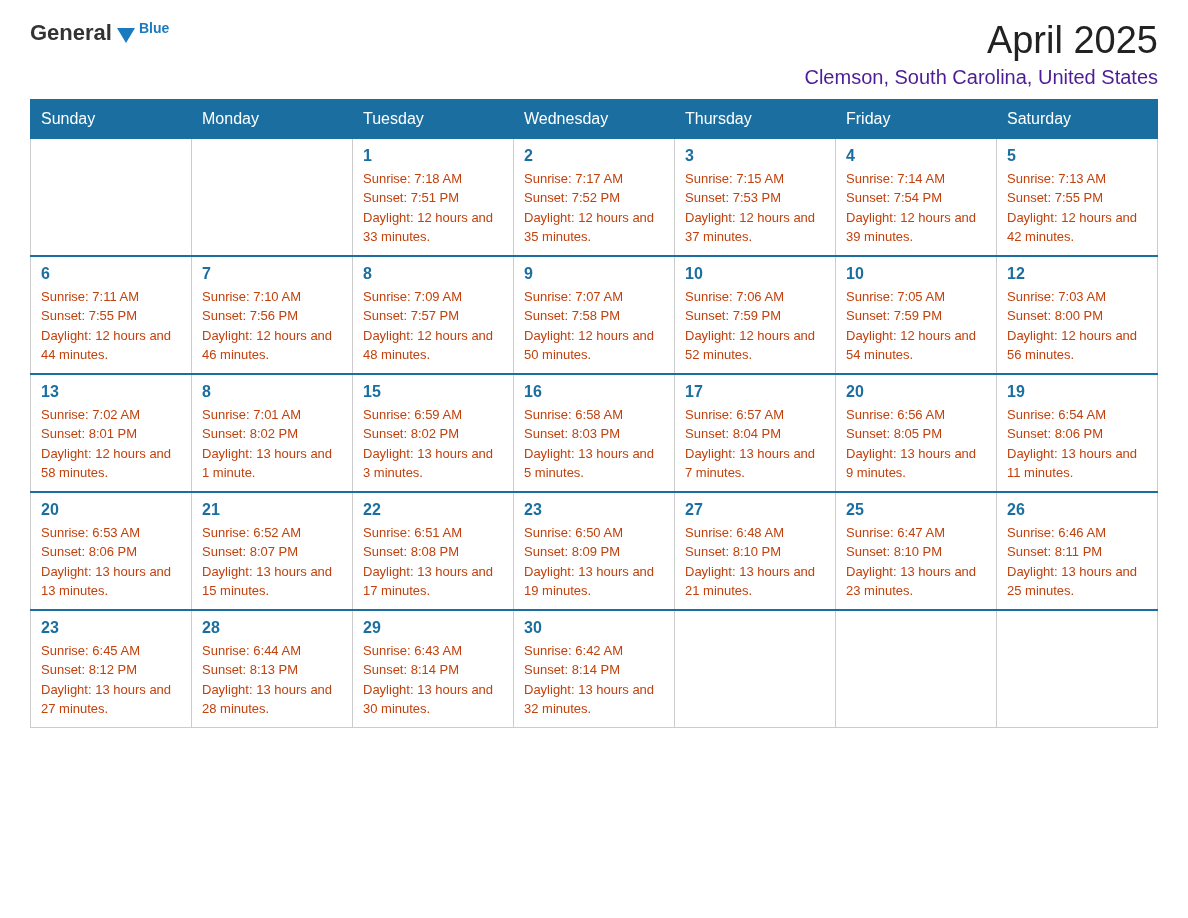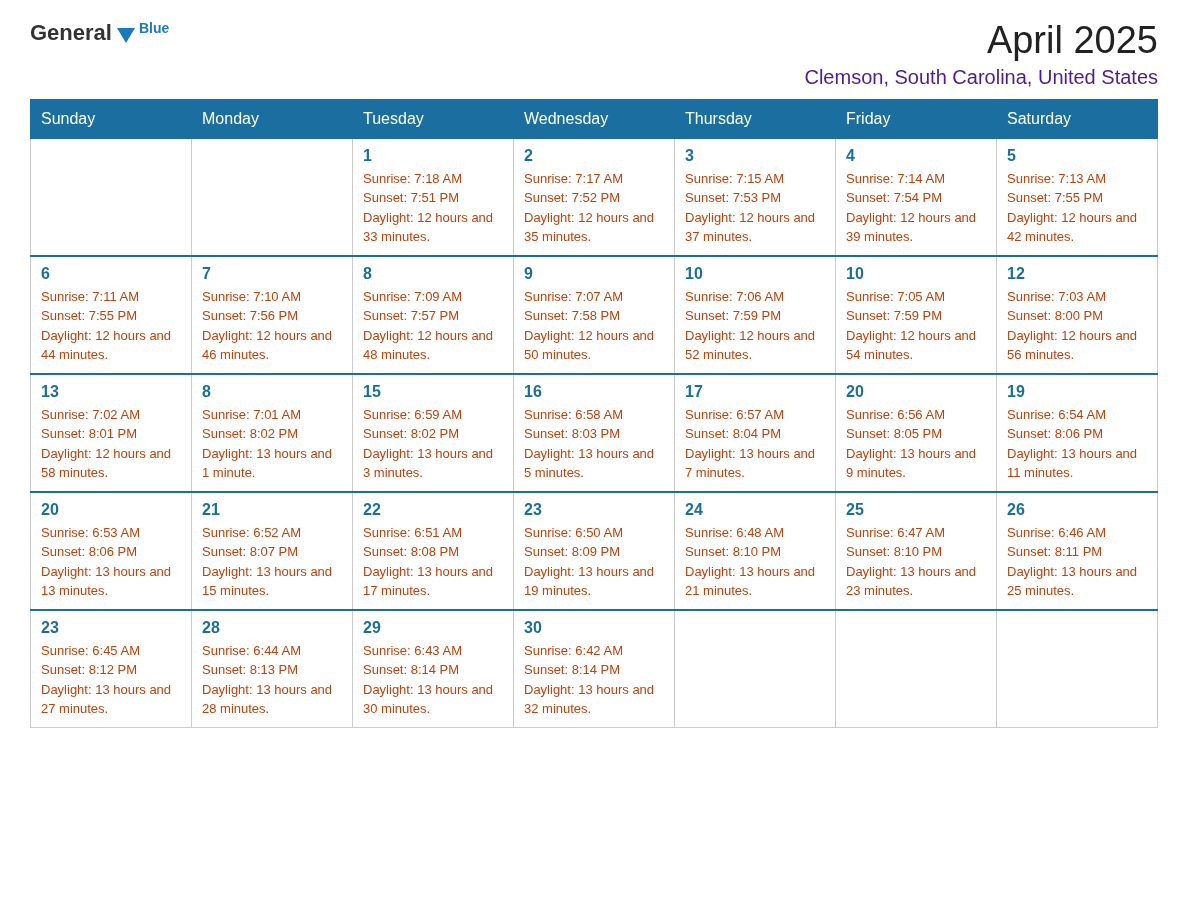--- a/index.html
+++ b/index.html
@@ -210,21 +210,21 @@
         </td>
         <td>
           <span class="day-number">22</span>
           <div class="day-info">Sunrise: 6:51 AM<br>Sunset: 8:08 PM<br>Daylight: 13 hours and 17 minutes.</div>
         </td>
         <td>
           <span class="day-number">23</span>
           <div class="day-info">Sunrise: 6:50 AM<br>Sunset: 8:09 PM<br>Daylight: 13 hours and 19 minutes.</div>
         </td>
         <td>
-          <span class="day-number">24</span>
+          <span class="day-number">27</span>
           <div class="day-info">Sunrise: 6:48 AM<br>Sunset: 8:10 PM<br>Daylight: 13 hours and 21 minutes.</div>
         </td>
         <td>
           <span class="day-number">25</span>
           <div class="day-info">Sunrise: 6:47 AM<br>Sunset: 8:10 PM<br>Daylight: 13 hours and 23 minutes.</div>
         </td>
         <td>
           <span class="day-number">26</span>
           <div class="day-info">Sunrise: 6:46 AM<br>Sunset: 8:11 PM<br>Daylight: 13 hours and 25 minutes.</div>
         </td>

